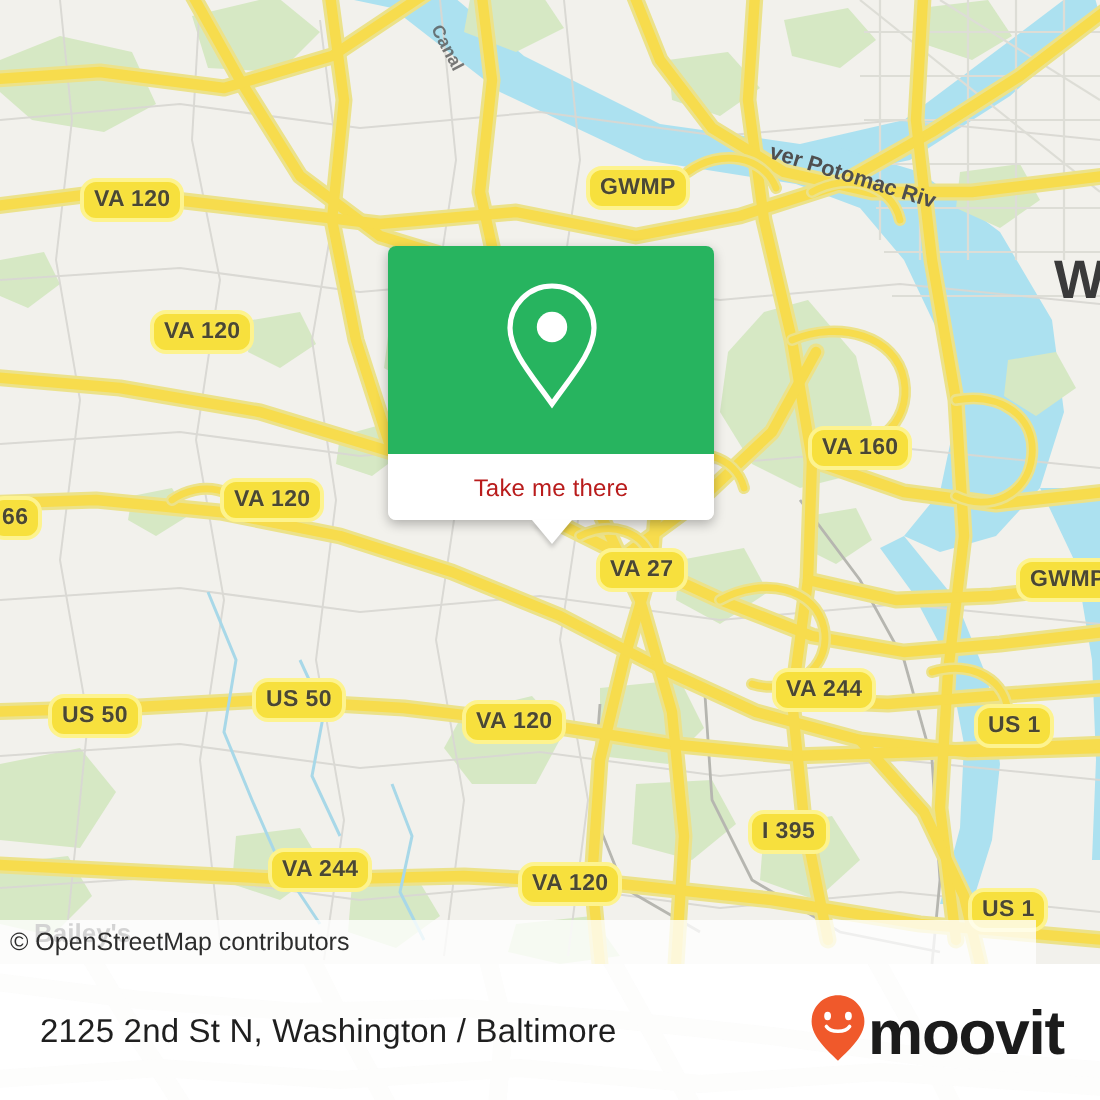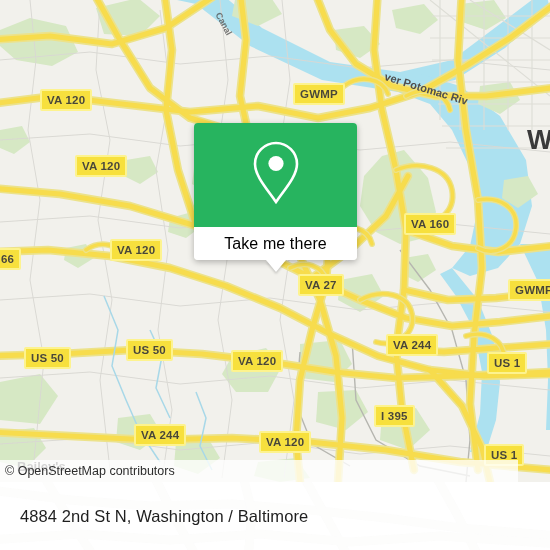--- a/index.html
+++ b/index.html
@@ -16,21 +16,21 @@
     position:absolute; left:0; top:0; width:550px; height:482px;
     background:#f2f1ec; overflow:hidden;
   }
   #map-svg { position:absolute; left:0; top:0; }
 
   
   .shield {
     position:absolute;
     background:#f7e03d;
     border:2px solid #fdf38f;
-    border-radius:2px;
+    border-radius:8px;
     color:#4a4734;
     font-weight:bold;
     font-size:11.5px;
     line-height:12px;
     padding:2.5px 5px 3px 5px;
     white-space:nowrap;
     letter-spacing:.2px;
     text-shadow:0 0 1px rgba(255,255,255,.3);
   }
 
@@ -66,22 +66,22 @@
     display:flex; align-items:center; justify-content:center;
   }
   #popup-white {
     height:33px; width:100%;
     background:#ffffff;
     border-radius:0 0 4px 4px;
     display:flex; align-items:center; justify-content:center;
     position:relative;
   }
   #popup-label {
-    color:#000000;
-    font-size:16px;
+    color:#b91c1c;
+    font-size:12px;
     letter-spacing:.1px;
   }
   #popup-tail {
     position:absolute;
     left:50%; top:100%;
     margin-left:-10px;
     width:0; height:0;
     border-left:10px solid transparent;
     border-right:10px solid transparent;
     border-top:12px solid #ffffff;
@@ -355,16 +355,28 @@
         <path d="M-10,490 L70,500 L150,506 L232,504 L310,510 L386,518 L460,528 L560,536"></path>
         <path d="M40,470 L70,520 L96,560"></path>
         <path d="M150,468 L176,520 L198,560"></path>
         <path d="M300,470 L328,520 L350,560"></path>
         <path d="M430,466 L458,516 L480,560"></path>
         <path d="M-10,540 L80,534 L170,540 L260,534 L350,542 L440,536 L560,544"></path>
         <path d="M240,464 L252,512 L248,560"></path>
       </g>
     </svg>
     <div id="footer-inner">
-      <div id="footer-address">4884 2nd St N, Washington / Baltimore</div>
+      <div id="footer-address">2125 2nd St N, Washington / Baltimore</div>
+      <div id="moovit-logo">
+        <span>
+          <svg width="28" height="34" viewBox="0 0 28 34" aria-hidden="true">
+            <path d="M14 0.6 C6.6 0.6 0.8 6.4 0.8 13.7 C0.8 21.6 9.4 28.6 14 33.4
+                     C18.6 28.6 27.2 21.6 27.2 13.7 C27.2 6.4 21.4 0.6 14 0.6 Z" fill="#f0592b"></path>
+            <ellipse cx="8.8" cy="11" rx="1.7" ry="2.1" fill="#ffffff"></ellipse>
+            <ellipse cx="19.2" cy="11" rx="1.7" ry="2.1" fill="#ffffff"></ellipse>
+            <path d="M8.2 16.2 C10.4 19.4 17.6 19.4 19.8 16.2" fill="none" stroke="#ffffff" stroke-width="1.8" stroke-linecap="round"></path>
+          </svg>
+        </span>
+        <span id="moovit-wordmark">moovit</span>
+      </div>
     </div>
   </div>
 </div>
 
 </body></html>

